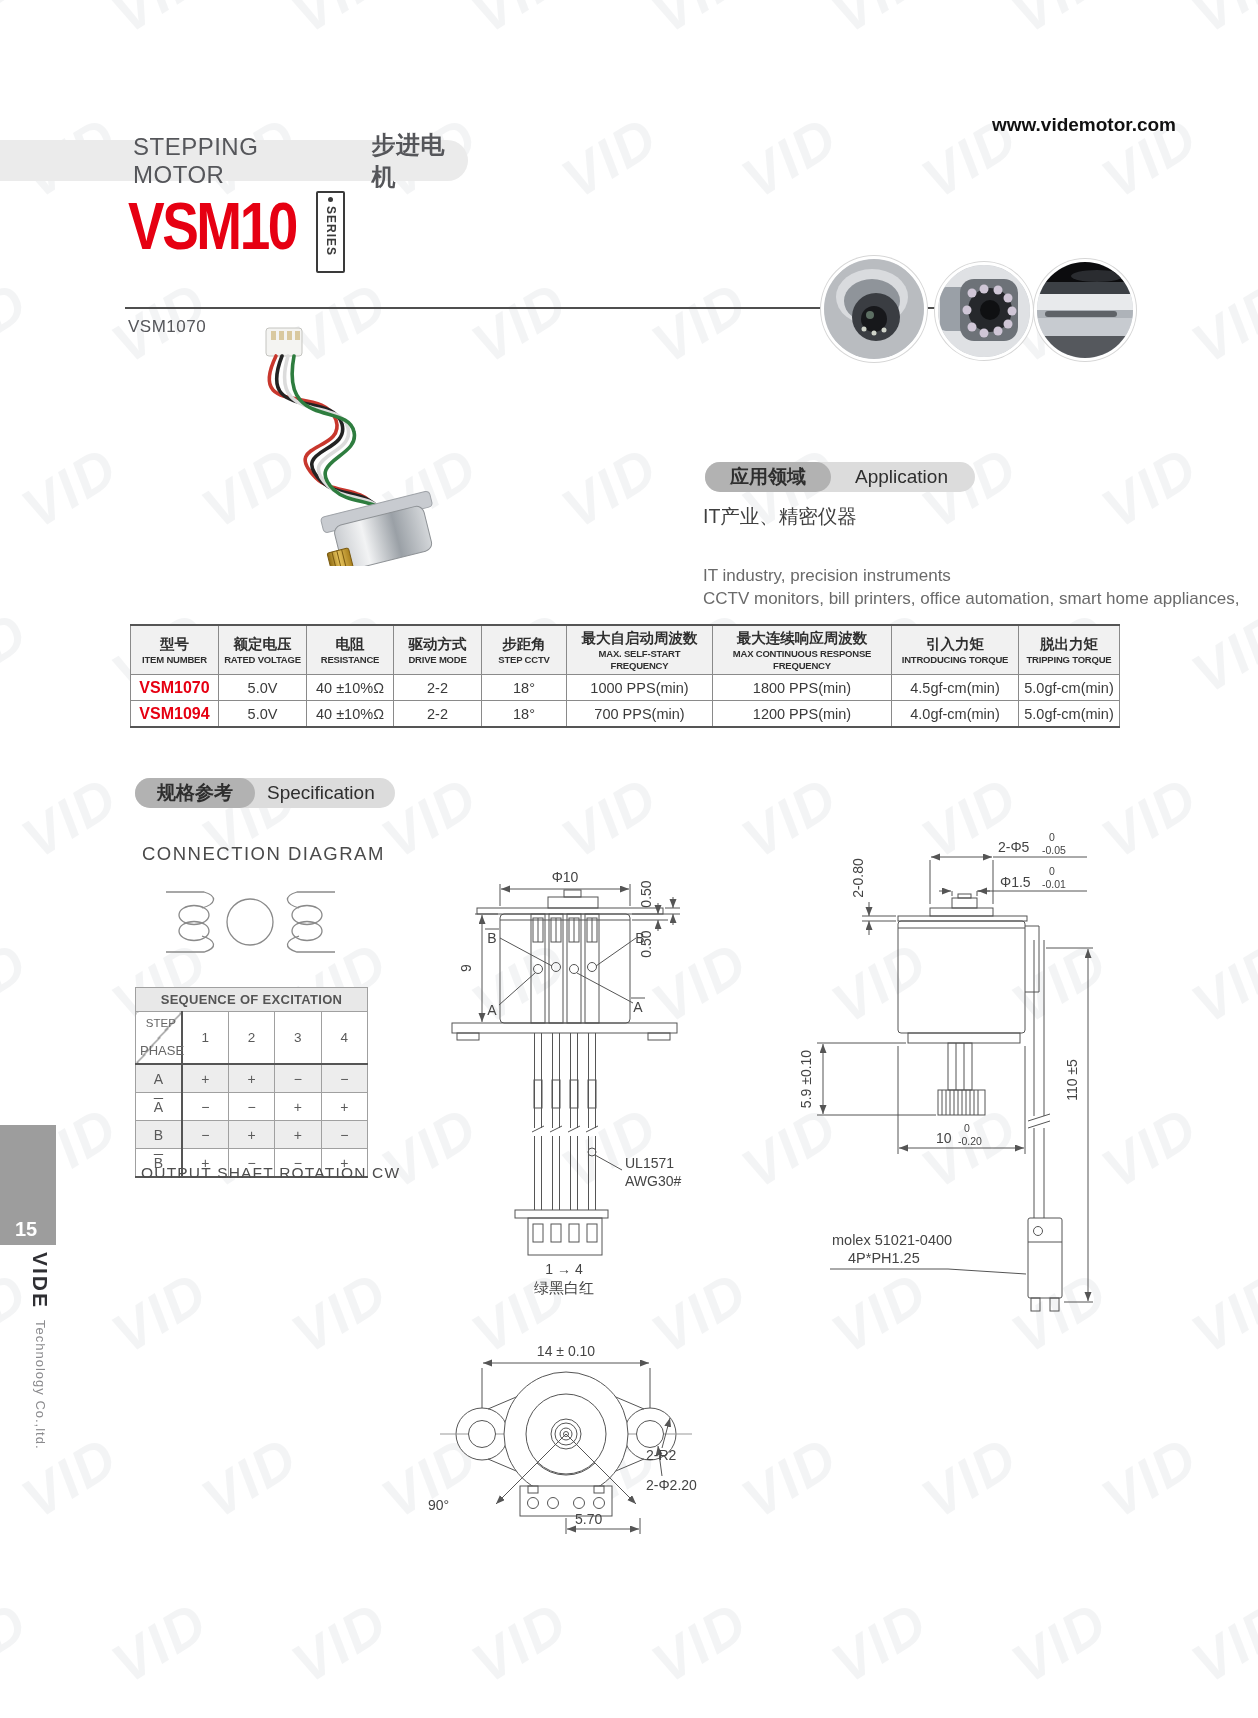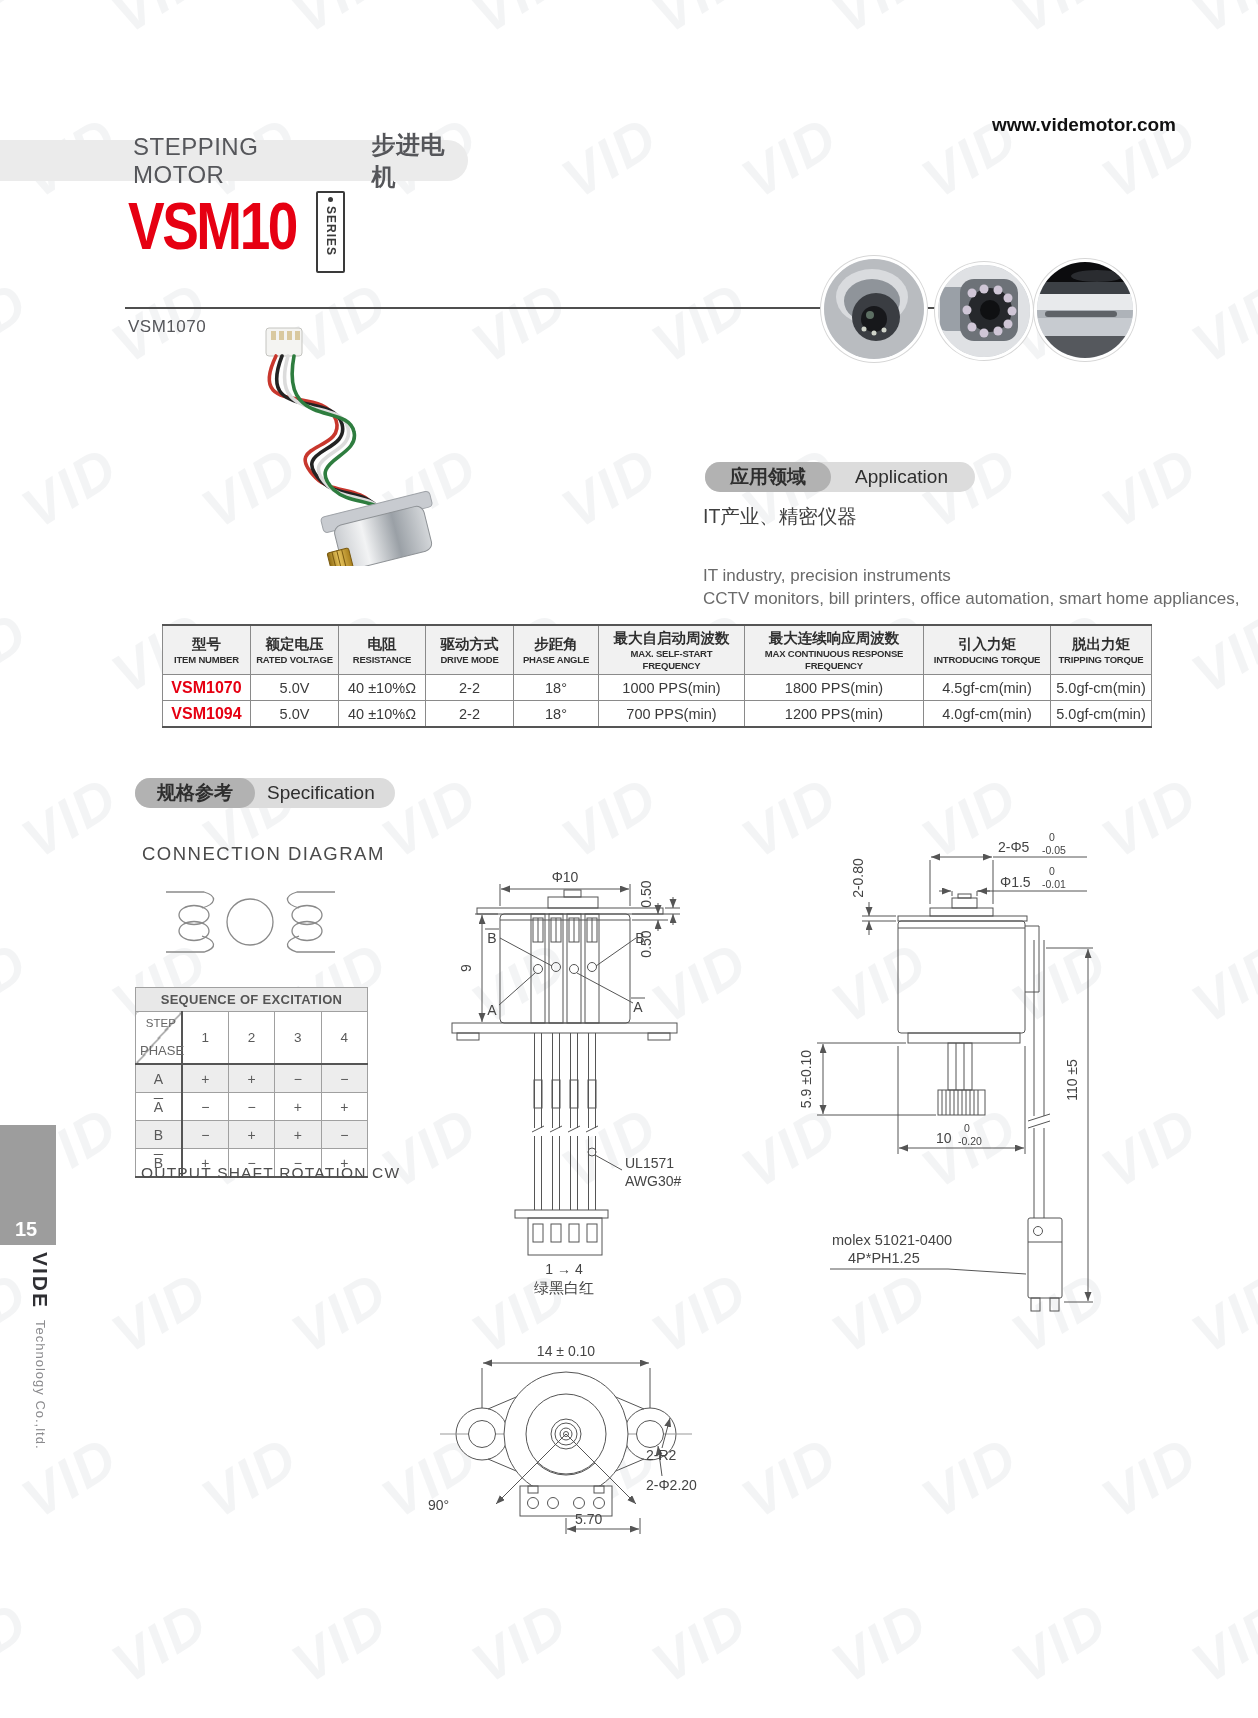--- a/index.html
+++ b/index.html
@@ -27,21 +27,21 @@
   
   .photo{position:absolute;border-radius:50%;border:3px solid #fff;box-shadow:0 0 0 1px #d6d6d6;overflow:hidden;background:#cfd2d6;}
   
   .pill{position:absolute;height:30px;background:#dcdcdc;border-radius:15px;}
   .pill .dark{position:absolute;left:0;top:0;height:30px;background:#b2b2b2;border-radius:15px;
               display:flex;align-items:center;justify-content:center;font-size:19px;font-weight:bold;color:#2e2e2e;}
   .pill .light{position:absolute;top:0;height:30px;display:flex;align-items:center;font-size:19px;color:#2e2e2e;}
   .desc{line-height:29px;font-size:19.5px;color:#3f3f3f;}
   .desc-en{line-height:23px;font-size:17px;color:#6a6a6a;}
   
-  table.spec{left:162px;top:624px;border-collapse:collapse;table-layout:fixed;width:989px;background:#fff;border-radius:18px;}
+  table.spec{left:130px;top:624px;border-collapse:collapse;table-layout:fixed;width:989px;background:#fff;border-radius:18px;}
   table.spec th,table.spec td{border:1px solid #8a8a8a;text-align:center;vertical-align:middle;padding:0 2px;}
   table.spec thead th{background:#f1f1f1;height:48px;border-top:2.5px solid #555;}
   table.spec tbody td{height:25px;font-size:14.5px;color:#3a3a3a;}
   table.spec tbody tr:last-child td{border-bottom:2.5px solid #555;}
   table.spec .cn{font-size:14.5px;font-weight:bold;color:#2f2f2f;line-height:19px;}
   table.spec .en{font-size:9.5px;color:#2f2f2f;letter-spacing:-.2px;line-height:12px;}
   table.spec td.item{color:#e60012;font-weight:bold;font-size:16px;}
   
   .conn-title{left:142px;top:843px;font-size:18.5px;color:#4a4a4a;letter-spacing:1.5px;}
   table.exc{left:135px;top:987px;border-collapse:collapse;table-layout:fixed;width:233px;color:#5a5a5a;background:#fff;}
@@ -302,21 +302,21 @@
         <th>
             <div class="cn">电阻</div>
             <div class="en">RESISTANCE</div>
           </th>
         <th>
             <div class="cn">驱动方式</div>
             <div class="en">DRIVE MODE</div>
           </th>
         <th>
             <div class="cn">步距角</div>
-            <div class="en">PHASE ANGLE</div>
+            <div class="en">STEP CCTV</div>
           </th>
         <th>
             <div class="cn">最大自启动周波数</div>
             <div class="en">MAX. SELF-START FREQUENCY</div>
           </th>
         <th>
             <div class="cn">最大连续响应周波数</div>
             <div class="en">MAX CONTINUOUS RESPONSE FREQUENCY</div>
           </th>
         <th>

